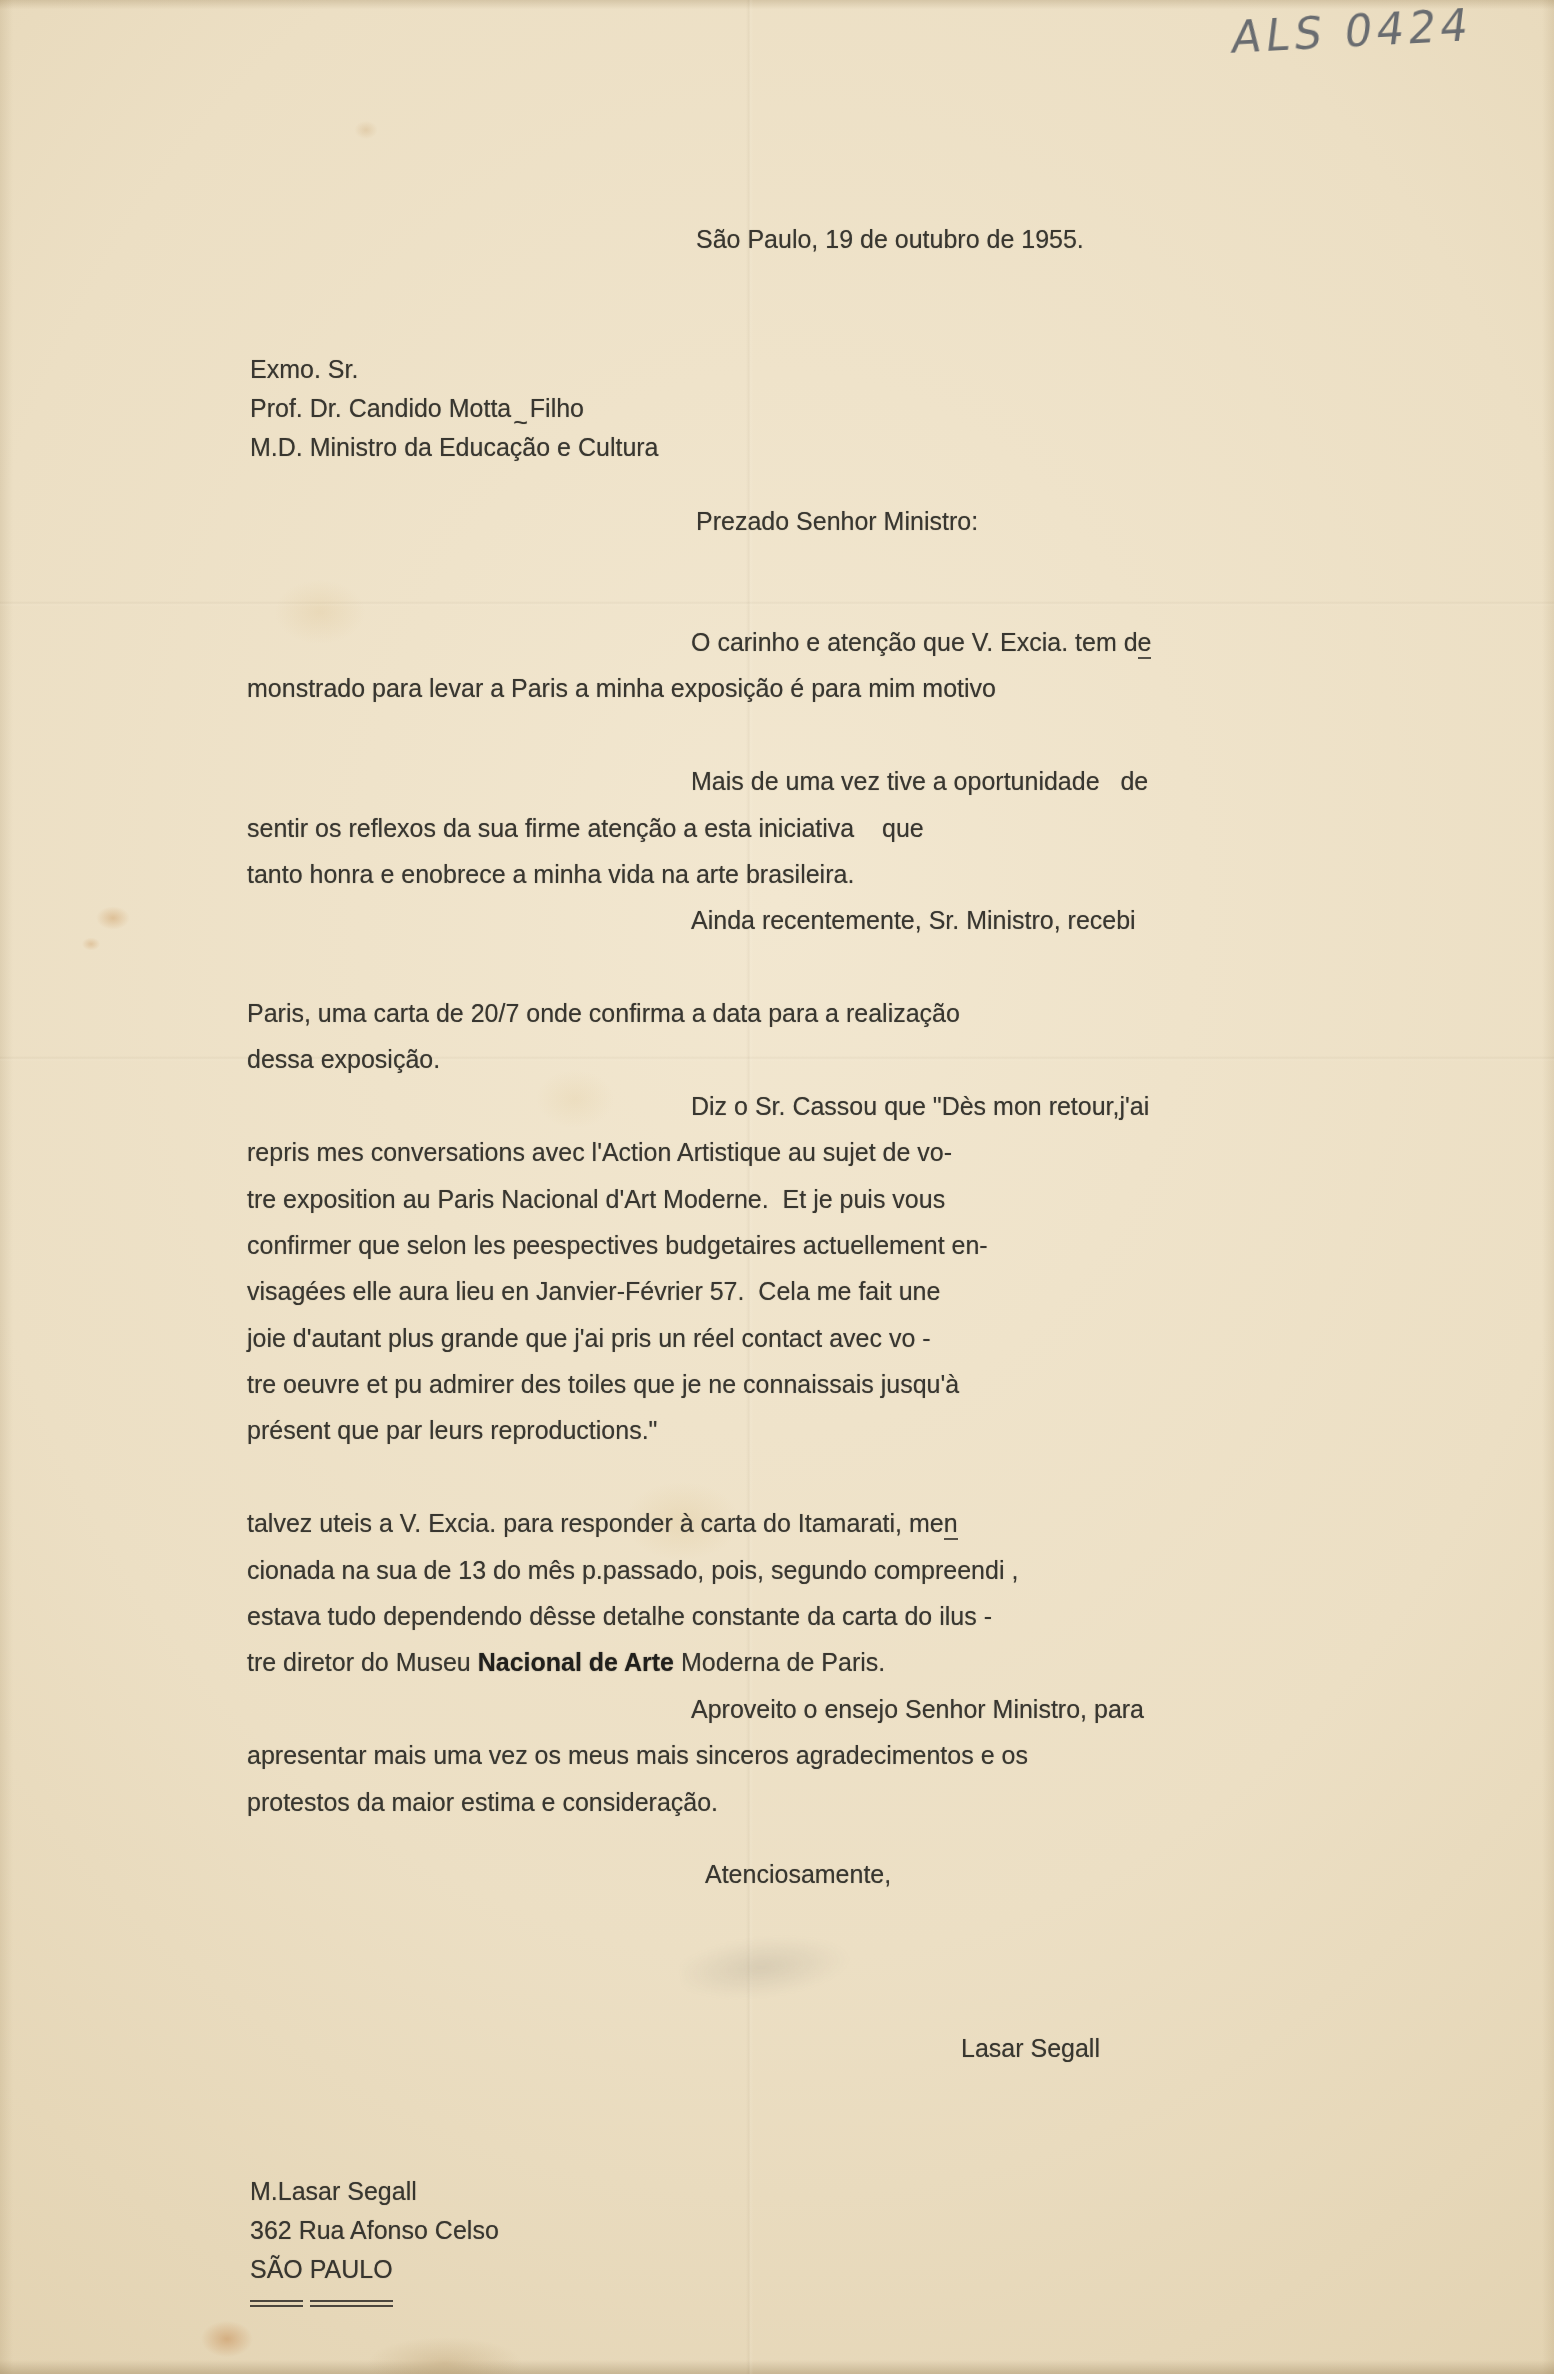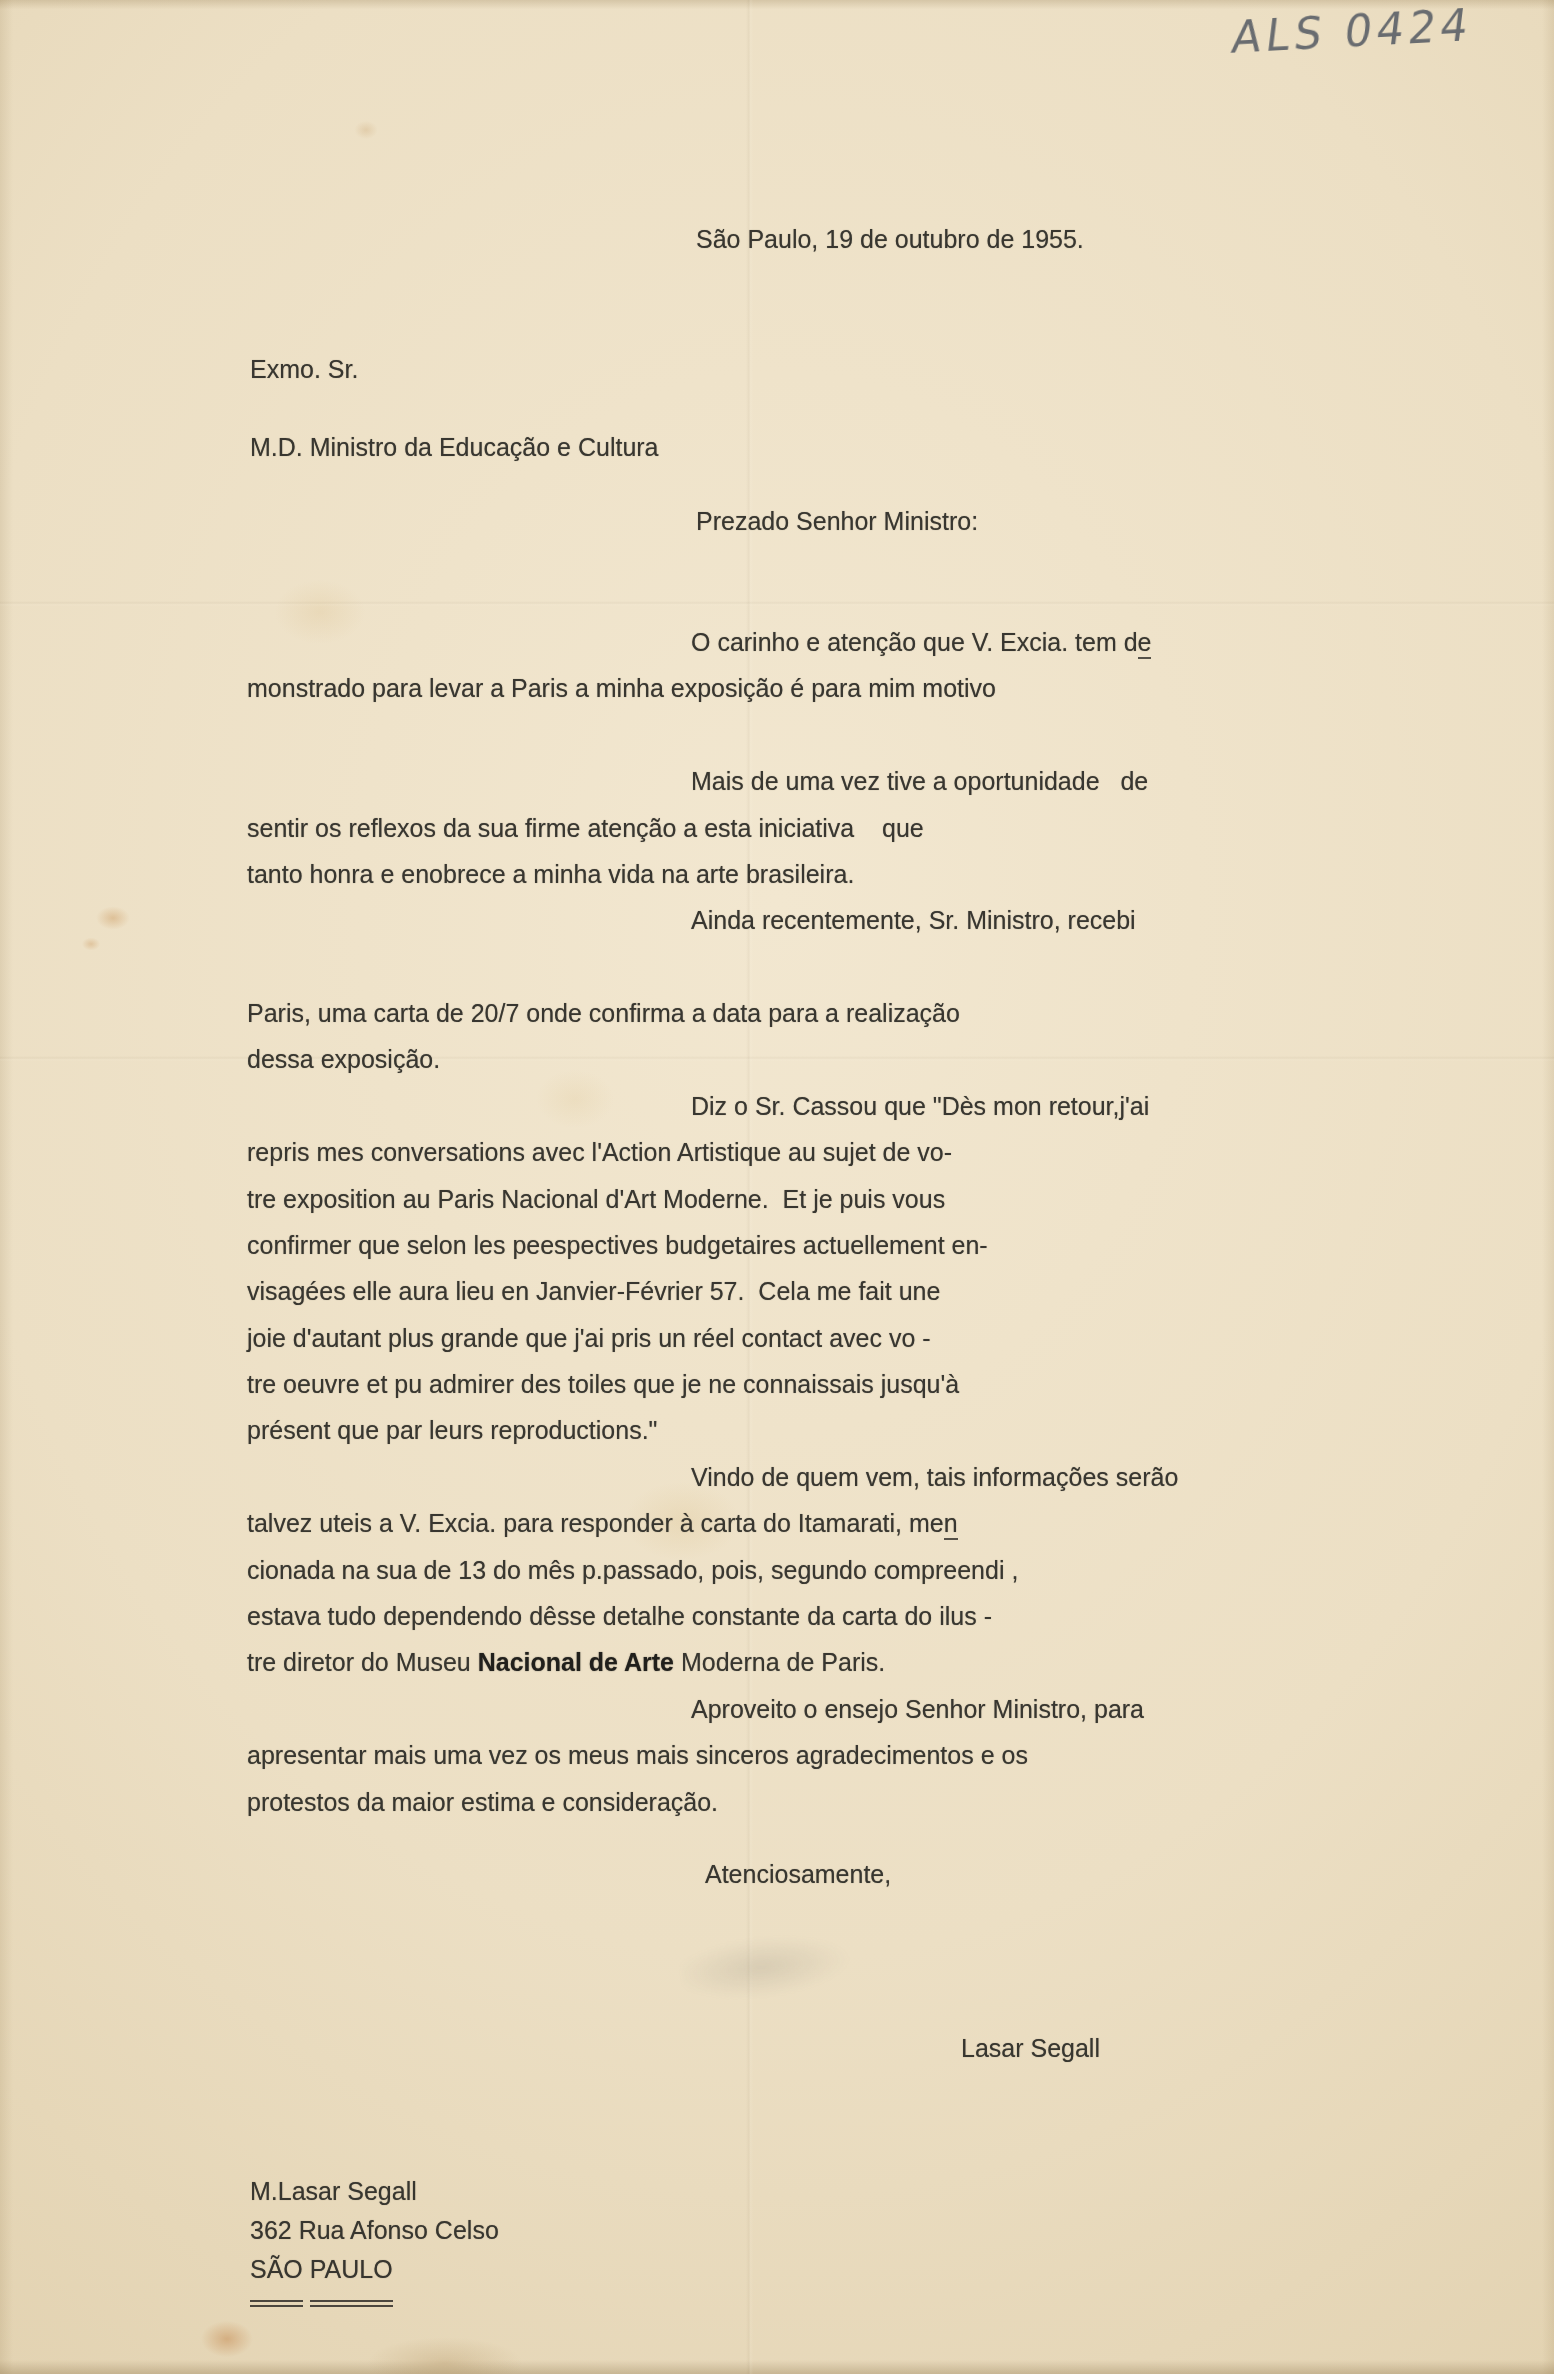--- a/index.html
+++ b/index.html
@@ -71,20 +71,21 @@
   <div class="crease-h1"></div>
   <div class="crease-h2"></div>
 
   <div class="pencil">ALS 0424</div>
 
   <div class="typed">
 
     <div class="line" style="left:696px;top:211px">São Paulo, 19 de outubro de 1955.</div>
 
     <div class="line" style="left:250px;top:341px">Exmo. Sr.</div>
+    <div class="line" style="left:250px;top:380px"><span class="seg">Prof. Dr. Candido Motta</span><span class="insert-mark">~</span><span class="seg">Filho</span></div>
     <div class="line" style="left:250px;top:419px">M.D. Ministro da Educação e Cultura</div>
 
     <div class="line" style="left:696px;top:493px">Prezado Senhor Ministro:</div>
 
     <div class="line" style="left:691px;top:614px"><span class="seg">O carinho e atenção que V. Excia. tem d</span><span class="u">e</span></div>
     <div class="line" style="left:247px;top:660px">monstrado para levar a Paris a minha exposição é para mim motivo</div>
 
     <div class="line" style="left:691px;top:753px">Mais de uma vez tive a oportunidade   de</div>
     <div class="line" style="left:247px;top:800px">sentir os reflexos da sua firme atenção a esta iniciativa    que</div>
     <div class="line" style="left:247px;top:846px">tanto honra e enobrece a minha vida na arte brasileira.</div>
@@ -95,21 +96,20 @@
 
     <div class="line" style="left:691px;top:1078px">Diz o Sr. Cassou que "Dès mon retour,j'ai</div>
     <div class="line" style="left:247px;top:1124px">repris mes conversations avec l'Action Artistique au sujet de vo-</div>
     <div class="line" style="left:247px;top:1171px">tre exposition au Paris Nacional d'Art Moderne.  Et je puis vous</div>
     <div class="line" style="left:247px;top:1217px">confirmer que selon les peespectives budgetaires actuellement en-</div>
     <div class="line" style="left:247px;top:1263px">visagées elle aura lieu en Janvier-Février 57.  Cela me fait une</div>
     <div class="line" style="left:247px;top:1310px">joie d'autant plus grande que j'ai pris un réel contact avec vo -</div>
     <div class="line" style="left:247px;top:1356px">tre oeuvre et pu admirer des toiles que je ne connaissais jusqu'à</div>
     <div class="line" style="left:247px;top:1402px">présent que par leurs reproductions."</div>
 
-    <div class="line" style="left:691px;top:1449px">Vindo de quem vem, tais informações serão</div>
     <div class="line" style="left:247px;top:1495px"><span class="seg">talvez uteis a V. Excia. para responder à carta do Itamarati, me</span><span class="u">n</span></div>
     <div class="line" style="left:247px;top:1542px">cionada na sua de 13 do mês p.passado, pois, segundo compreendi ,</div>
     <div class="line" style="left:247px;top:1588px">estava tudo dependendo dêsse detalhe constante da carta do ilus -</div>
     <div class="line" style="left:247px;top:1634px"><span class="seg">tre diretor do Museu </span><span class="seg overtype">Nacional de Arte</span><span class="seg"> Moderna de Paris.</span></div>
 
     <div class="line" style="left:691px;top:1681px">Aproveito o ensejo Senhor Ministro, para</div>
     <div class="line" style="left:247px;top:1727px">apresentar mais uma vez os meus mais sinceros agradecimentos e os</div>
     <div class="line" style="left:247px;top:1774px">protestos da maior estima e consideração.</div>
 
     <div class="line" style="left:705px;top:1846px">Atenciosamente,</div>

